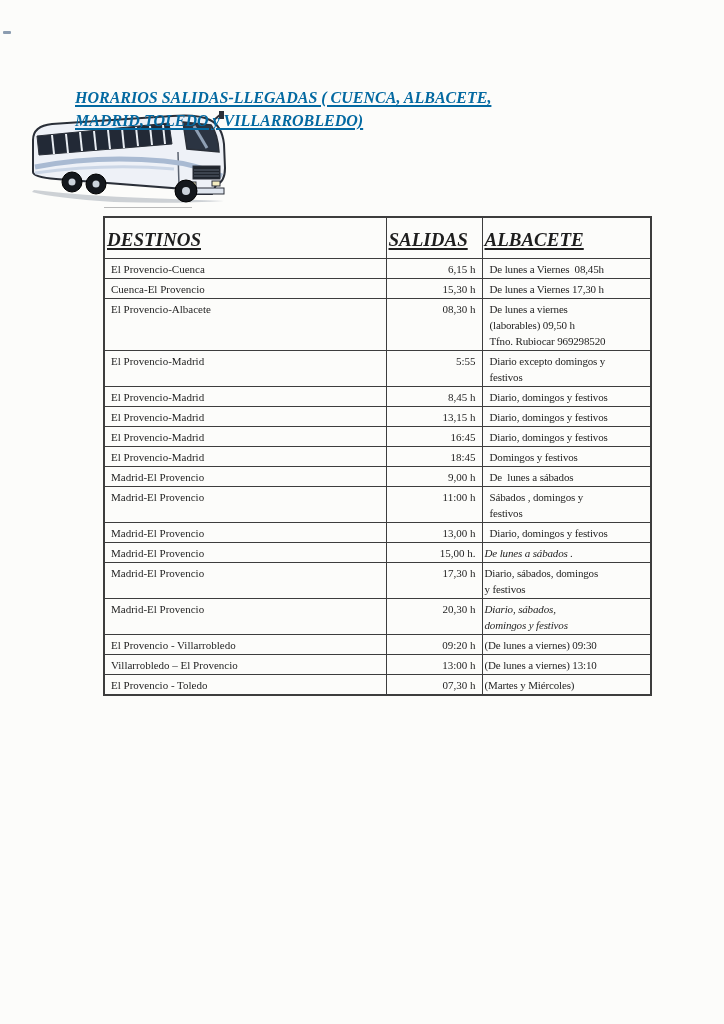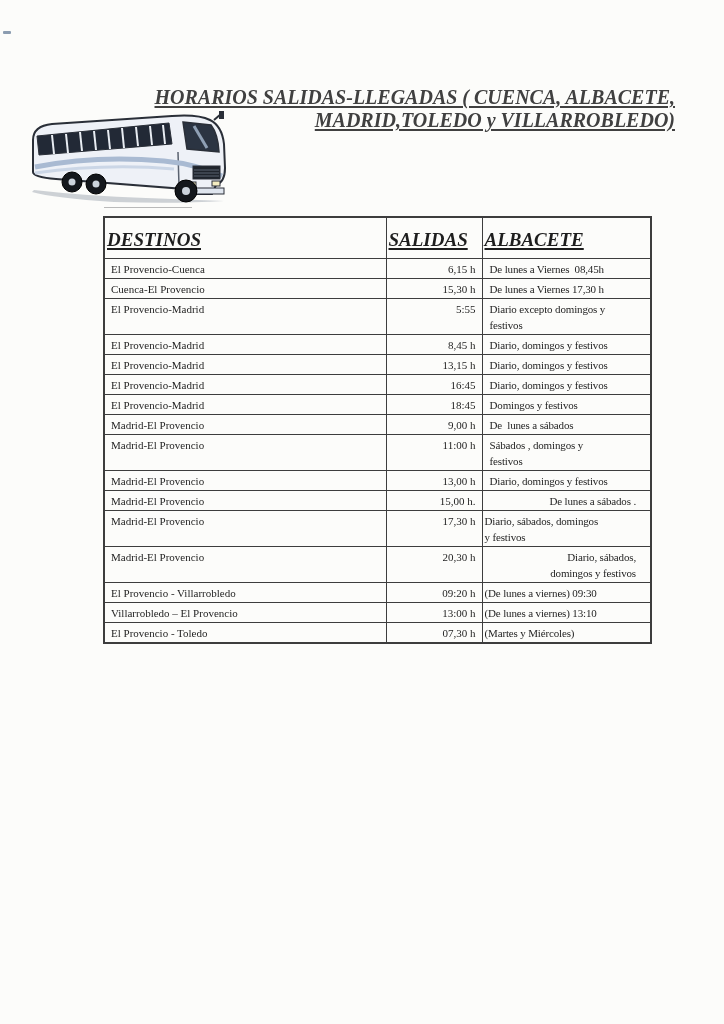--- a/index.html
+++ b/index.html
@@ -8,22 +8,22 @@
     position:relative; width:724px; height:1024px;
     background:#fcfcfa; overflow:hidden;
     font-family:"Liberation Serif","DejaVu Serif",serif;
     color:#1e1e1e;
   }
   .scan-dash { position:absolute; left:3px; top:31px; width:8px; height:3px; background:#8b9cb0; border-radius:1px; }
   .scan-line { position:absolute; left:104px; top:207px; width:88px; height:1px; background:#b9b9b9; }
 
   .title {
     position:absolute; top:86px; left:75px; width:600px;
-    text-align:right; font-weight:bold; font-style:italic;
-    font-size:20px; line-height:23px; z-index:3; color:#404040;
+    text-align:left; font-weight:bold; font-style:italic;
+    font-size:16px; line-height:23px; z-index:3; color:#0369a1;
   }
   .t-line { text-decoration:underline; text-decoration-thickness:2px; text-underline-offset:2px; }
 
   .bus { position:absolute; top:110px; left:26px; width:210px; height:96px; z-index:1; }
 
   table.tbl {
     position:absolute; top:216px; left:103px; width:547px;
     border-collapse:collapse; table-layout:fixed;
     border:2px solid #3d3d3d; z-index:2; background:transparent;
   }
@@ -33,21 +33,21 @@
     overflow:hidden;
   }
   .tbl th {
     font-weight:bold; font-style:italic; text-decoration:underline;
     text-decoration-thickness:1.5px; text-underline-offset:2px;
     text-align:left; padding:14px 2px 10px 2px; font-size:19px;
   }
   td.dest { padding:1.5px 4px 1.5px 6px; white-space:nowrap; }
   td.sal  { text-align:right; padding:1.5px 6px 1.5px 2px; white-space:nowrap; }
   td.lleg { padding:1.5px 4px 1.5px 7px; white-space:pre; letter-spacing:-0.15px; }
-  tr.ctr td.lleg { text-align:right; padding-left:2px; padding-right:14px; }
+  tr.ctr td.lleg { text-align:left; padding-left:2px; padding-right:2px;font-style:italic; }
   tr.rgt td.lleg { text-align:left; padding-left:2px; padding-right:6px; }
 
   .footer { position:absolute; top:777px; left:104px; font-size:15px; line-height:19px; z-index:2; }
   .footer a { color:#4e7fa3; text-decoration:underline; cursor:pointer; }
   .footer .phone { margin-left:8px; color:#222; }
 </style>
 </head>
 <body>
 
 <div class="page">
@@ -129,20 +129,27 @@
         <td class="dest">El Provencio-Cuenca</td>
         <td class="sal">6,15 h</td>
         <td class="lleg">De lunes a Viernes  08,45h</td>
       </tr>
       <tr>
         <td class="dest">Cuenca-El Provencio</td>
         <td class="sal">15,30 h</td>
         <td class="lleg">De lunes a Viernes 17,30 h</td>
       </tr>
       <tr>
+        <td class="dest">El Provencio-Albacete</td>
+        <td class="sal">08,30 h</td>
+        <td class="lleg">De lunes a viernes
+(laborables) 09,50 h
+Tfno. Rubiocar 969298520</td>
+      </tr>
+      <tr>
         <td class="dest">El Provencio-Madrid</td>
         <td class="sal">5:55</td>
         <td class="lleg">Diario excepto domingos y
 festivos</td>
       </tr>
       <tr>
         <td class="dest">El Provencio-Madrid</td>
         <td class="sal">8,45 h</td>
         <td class="lleg">Diario, domingos y festivos</td>
       </tr>

